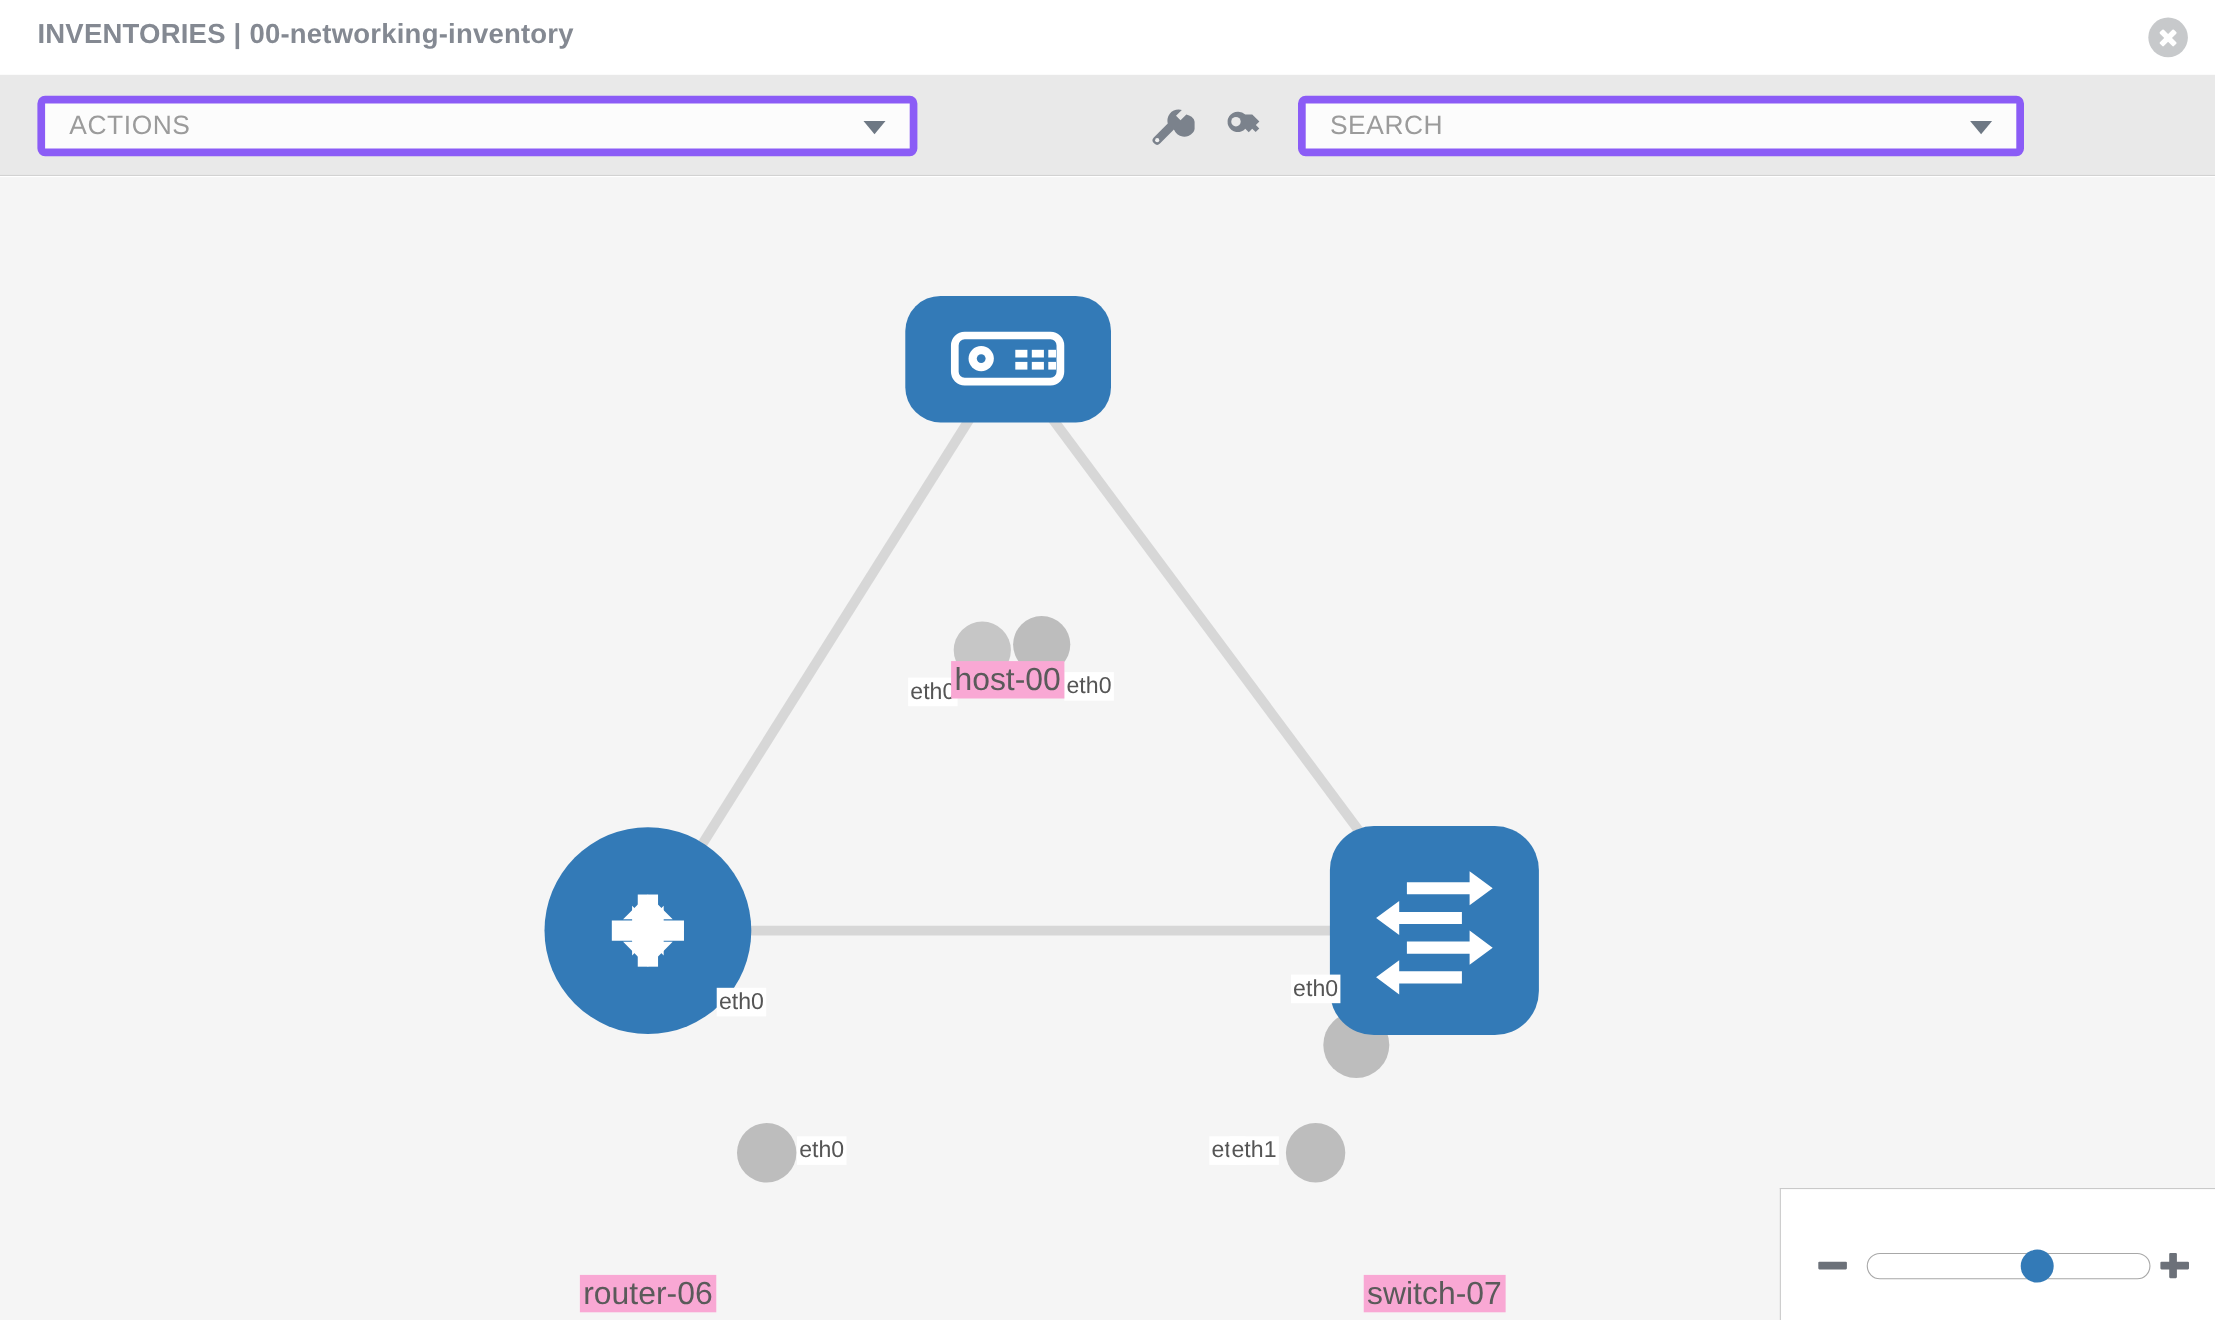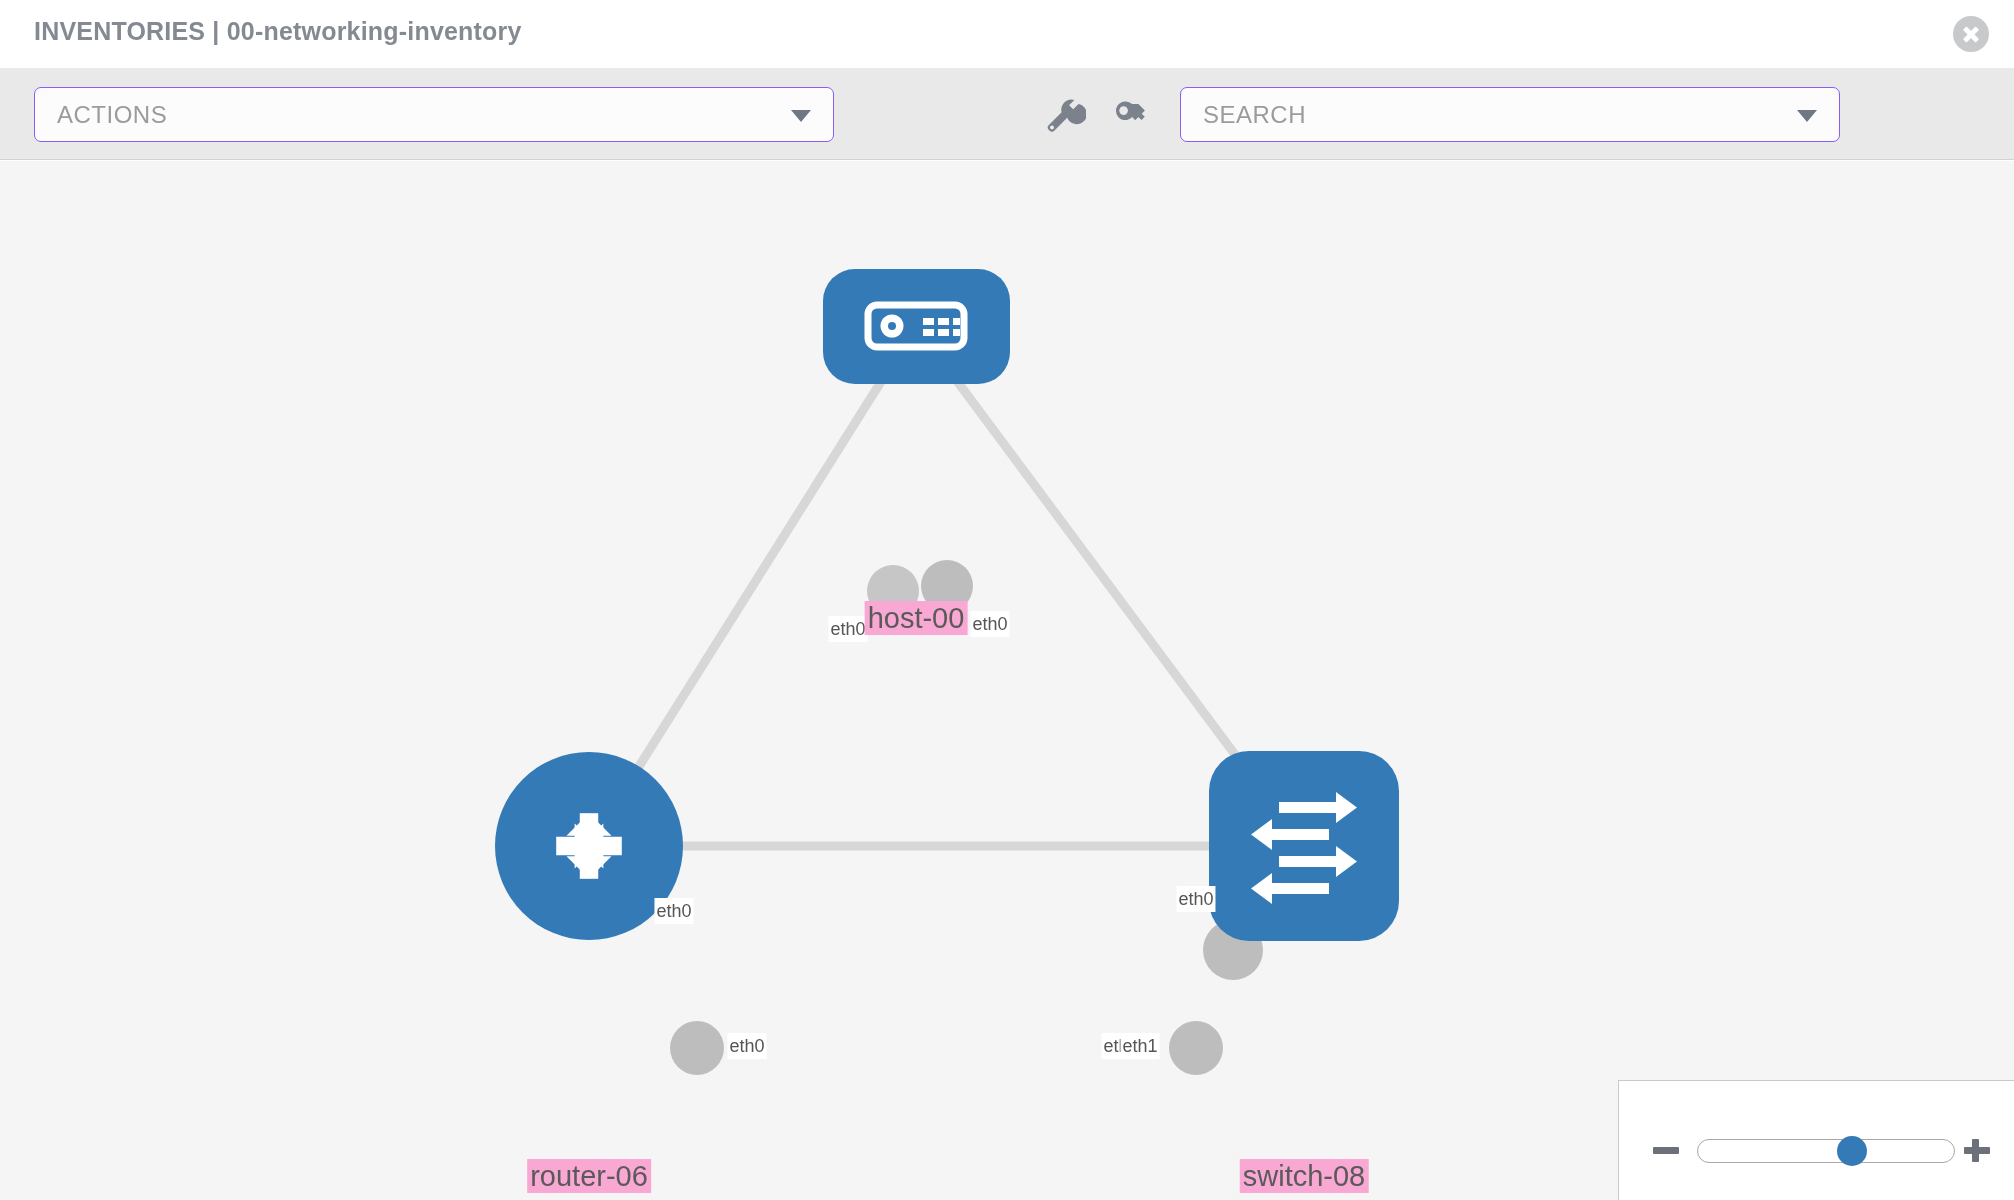--- a/index.html
+++ b/index.html
@@ -74,21 +74,21 @@
     left: 0; top: 68px;
     width: 2014px;
     height: 92px;
     background: #e9e9e9;
     border-bottom: 1px solid #d2d2d2;
     box-sizing: border-box;
   }
   .select-box {
     position: absolute;
     background: #fcfcfc;
-    border: 1px solid #8b5cf6;
+    border: 7px solid #8b5cf6;
     border-radius: 7px;
     box-sizing: border-box;
     cursor: pointer;
   }
   .select-box.actions {
     left: 34px;
     top: 19px;
     width: 800px;
     height: 55px;
   }
@@ -152,21 +152,21 @@
     font-size: 29px;
     line-height: 34px;
     padding: 0 3px;
     white-space: nowrap;
     transform: translateX(-50%);
   }
   .iface-label {
     position: absolute;
     background: #ffffff;
     color: #555555;
-    font-size: 18px;
+    font-size: 21px;
     line-height: 26px;
     padding: 0 2px;
     white-space: nowrap;
     transform: translateX(-50%);
   }
 
   
   .zoom-panel {
     position: absolute;
     left: 1618px;
@@ -355,21 +355,21 @@
     <span class="iface-label" style="left:848px; top:455px;">eth0</span>
     <span class="iface-label" style="left:990px; top:450px;">eth0</span>
     <span class="iface-label" style="left:674px; top:737px;">eth0</span>
     <span class="iface-label" style="left:1196px; top:725px;">eth0</span>
     <span class="iface-label" style="left:747px; top:872px;">eth0</span>
     <span class="iface-label" style="left:1116px; top:872px;">eth</span>
     <span class="iface-label" style="left:1140px; top:872px;">eth1</span>
 
     <span class="node-label" style="left:916px; top:440px;">host-00</span>
     <span class="node-label" style="left:589px; top:998px;">router-06</span>
-    <span class="node-label" style="left:1304px; top:998px;">switch-08</span>
+    <span class="node-label" style="left:1304px; top:998px;">switch-07</span>
 
   </div>
 
   <div class="zoom-panel">
     <div class="zoom-row">
       <div class="zoom-minus">
         <span class="bar-h"></span>
       </div>
       <div class="zoom-track">
         <div class="zoom-thumb" id="zoom-thumb" style="left: 60%;"></div>

